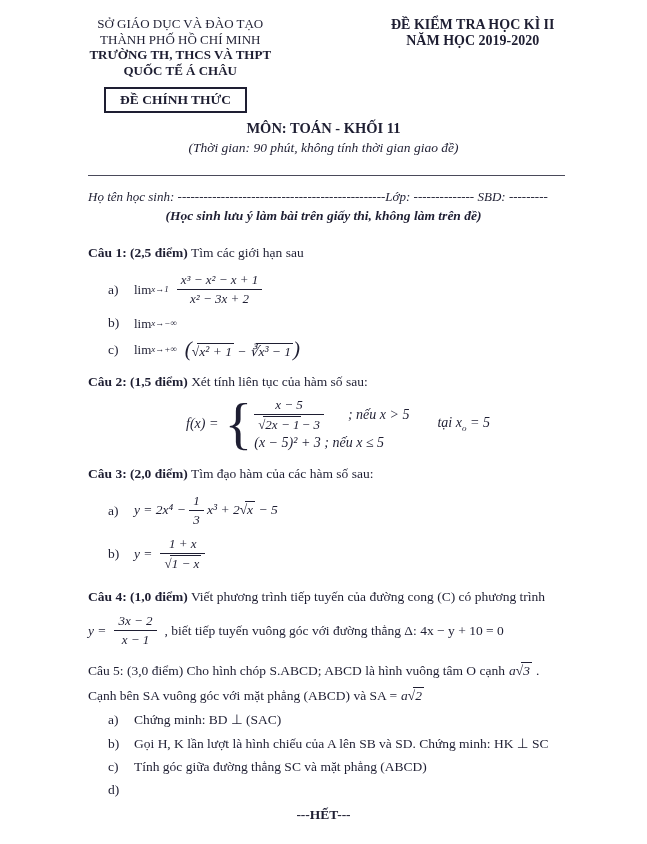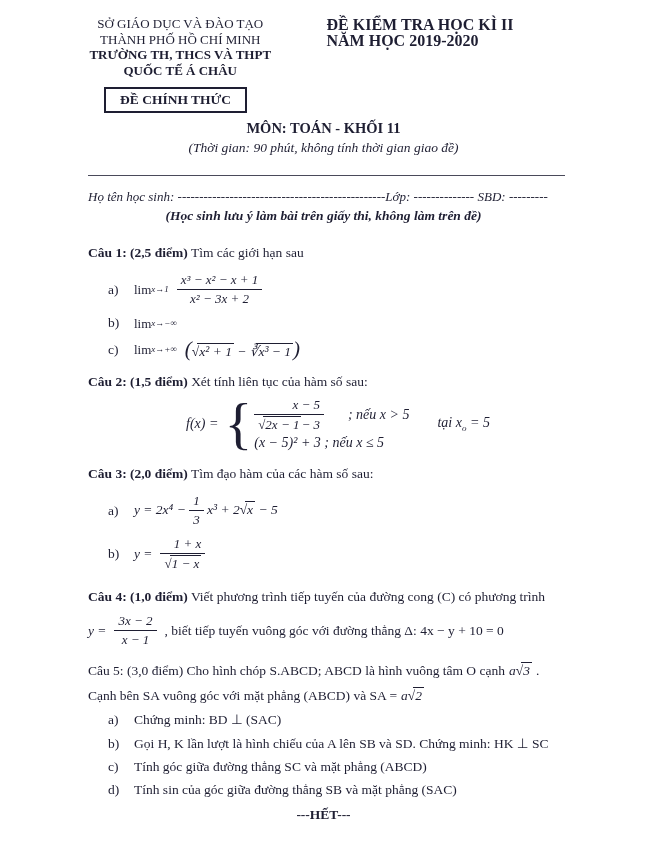--- a/index.html
+++ b/index.html
@@ -6,42 +6,42 @@
   .page{
     width:647px;height:844px;background:#ffffff;overflow:hidden;
     font-family:Liberation Serif, serif;
     color:#1e1e32;box-sizing:border-box;padding-top:16px;position:relative;
   }
   
   .hdr{display:flex;margin:0 28px 0 34px;}
   .hdr-left{width:50%;text-align:center;font-size:13px;line-height:15.5px;}
   .hdr-left .ln{display:block;}
   .hdr-left .bold{font-weight:bold;}
-  .hdr-right{width:50%;font-weight:bold;font-size:16px;line-height:16px;padding-top:1px;}
+  .hdr-right{width:50%;text-align:center;font-weight:bold;font-size:14px;line-height:16px;padding-top:1px;}
   .exam-box{
     display:inline-block;border:2px solid #1e1e32;font-weight:bold;font-size:13.5px;
     padding:3px 14px;margin:9px 0 0 104px;
   }
   .subject{ text-align:center;font-weight:bold;font-size:14.5px;margin-top:7px;}
   .timenote{text-align:center;font-style:italic;font-size:13.5px;margin-top:3px;}
   .rule{border:0;border-top:1px solid #4a4a5a;margin:19px 82px 0 88px;}
   
   .student{margin:13px 88px 0 88px;font-style:italic;font-size:13px;white-space:nowrap;}
   .student-note{text-align:center;font-weight:bold;font-style:italic;font-size:13.5px;margin-top:3px;}
   
   .qhead{margin:0 60px 0 88px;font-size:13.5px;line-height:18px;}
   .qhead .qb{font-weight:bold;text-align:center;}
   .q1h{margin-top:20px;} .q2h{margin-top:13px;} .q3h{margin-top:12px;}
   .q4h{margin-top:16px;width:505px;}
   .item{display:flex;align-items:center;margin-left:108px;font-size:13.5px;gap:8px;}
   .ilabel{width:18px;}
   
   .mi{font-style:italic;}
   .frac{display:inline-flex;flex-direction:column;text-align:center;vertical-align:middle;font-size:13px;line-height:16px;}
-  .frac .num{border-bottom:1px solid #1e1e32;padding:0 4px 1px;text-align:right;}
+  .frac .num{border-bottom:1px solid #1e1e32;padding:0 4px 1px;}
   .frac .den{padding:1px 4px 0;display:inline-flex;justify-content:center;align-items:baseline;}
   .lim{display:inline-flex;flex-direction:row;align-items:center;line-height:13px;vertical-align:middle;}
   .lim .lw{font-size:13px;}
   .lim .ls{font-size:9px;font-style:italic;}
   .rt{margin-right:-2px;}
   .rad{border-top:1.2px solid #1e1e32;padding:0 2px;}
   .bigp{font-size:21px;font-weight:400;line-height:20px;}
   
   .q2f{display:flex;align-items:center;margin:4px 0 0 186px;font-size:14px;font-style:italic;}
   .brace{font-size:58px;font-weight:300;line-height:58px;margin:0 2px 0 6px;font-style:normal;}
@@ -207,21 +207,20 @@
     <div class="item">
         <span class="ilabel">b)</span>
         <span>Gọi H, K lần lượt là hình chiếu của A lên SB và SD. Chứng minh: HK ⊥ SC</span>
       </div>
     <div class="item">
         <span class="ilabel">c)</span>
         <span>Tính góc giữa đường thẳng SC và mặt phẳng (ABCD)</span>
       </div>
     <div class="item">
         <span class="ilabel">d)</span>
-        <span>Tính sin của góc giữa đường thẳng SB và mặt phẳng (SAC)</span>
       </div>
   </div>
 
   
   <div class="het">---HẾT---</div>
   
 
 </div>
 
 </body></html>

